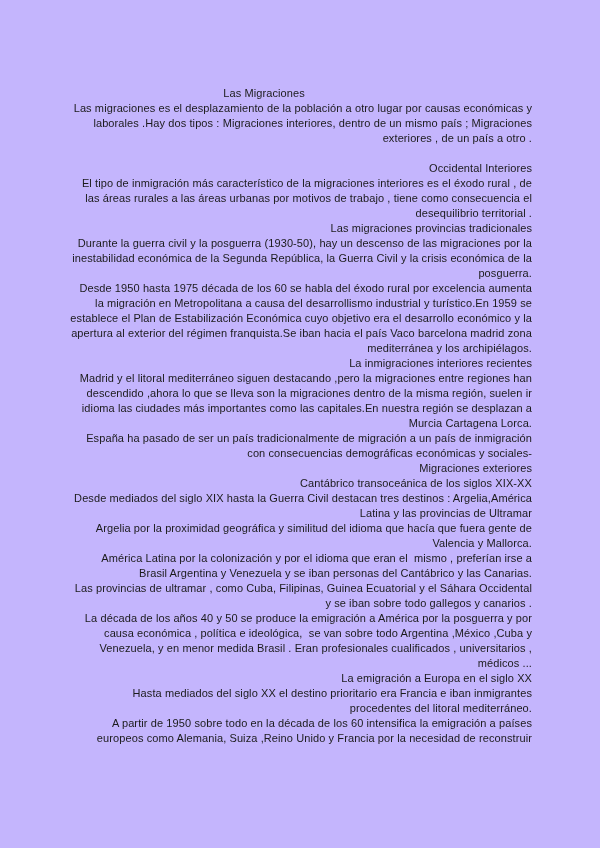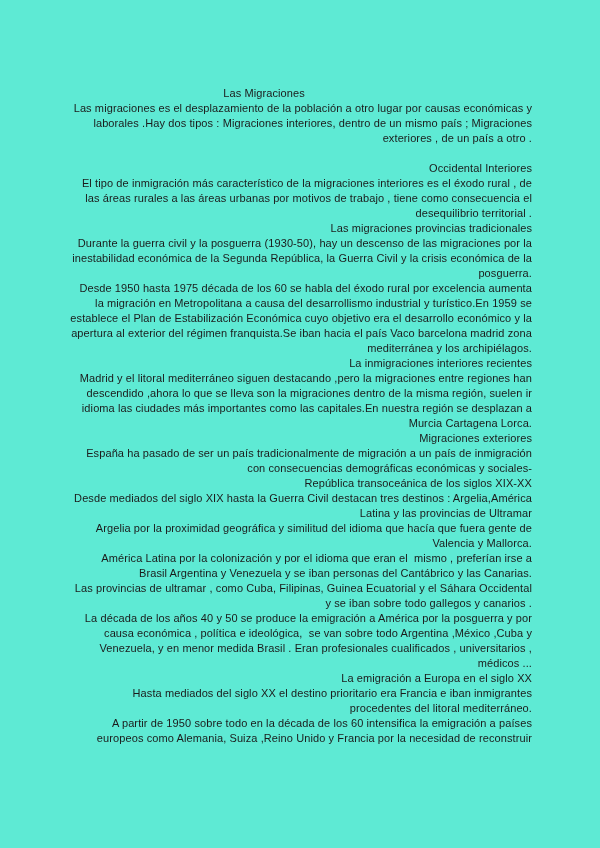--- a/index.html
+++ b/index.html
@@ -4,21 +4,21 @@
 <style>
   html, body {
     margin: 0;
     padding: 0;
     background: #ffffff;
   }
   .page {
     position: relative;
     width: 600px;
     height: 848px;
-    background: #5eead4;
+    background: #c4b5fd;
     overflow: hidden;
   }
   .content {
     position: absolute;
     left: 70px;
     top: 86px;
     width: 462px;
     font-family: "Liberation Sans", sans-serif;
     font-size: 11px;
     line-height: 15px;
@@ -47,23 +47,23 @@
     <p class="doc-title">Las Migraciones</p>
     <p class="para">Las migraciones es el desplazamiento de la población a otro lugar por causas económicas y laborales .Hay dos tipos : Migraciones interiores, dentro de un mismo país ; Migraciones exteriores , de un país a otro .</p>
     <div class="blank-line"></div>
     <p class="para">Occidental Interiores</p>
     <p class="para">El tipo de inmigración más característico de la migraciones interiores es el éxodo rural , de las áreas rurales a las áreas urbanas por motivos de trabajo , tiene como consecuencia el desequilibrio territorial .</p>
     <p class="para">Las migraciones provincias tradicionales</p>
     <p class="para">Durante la guerra civil y la posguerra (1930-50), hay un descenso de las migraciones por la inestabilidad económica de la Segunda República, la Guerra Civil y la crisis económica de la posguerra.</p>
     <p class="para"> Desde 1950 hasta 1975 década de los 60 se habla del éxodo rural por excelencia aumenta la migración en Metropolitana a causa del desarrollismo industrial y turístico.En 1959 se establece el Plan de Estabilización Económica cuyo objetivo era el desarrollo económico y la apertura al exterior del régimen franquista.Se iban hacia el país Vaco barcelona madrid zona mediterránea y los archipiélagos.</p>
     <p class="para">La inmigraciones interiores recientes</p>
     <p class="para">Madrid y el litoral mediterráneo siguen destacando ,pero la migraciones entre regiones han descendido ,ahora lo que se lleva son la migraciones dentro de la misma región, suelen ir idioma las ciudades más importantes como las capitales.En nuestra región se desplazan a Murcia Cartagena Lorca.</p>
+    <p class="para">España ha pasado de ser un país tradicionalmente de migración a un país de inmigración con consecuencias demográficas económicas y sociales-</p>
     <p class="para">Migraciones exteriores</p>
-    <p class="para">España ha pasado de ser un país tradicionalmente de migración a un país de inmigración con consecuencias demográficas económicas y sociales-</p>
-    <p class="para">República transoceánica de los siglos XIX-XX</p>
+    <p class="para">Cantábrico transoceánica de los siglos XIX-XX</p>
     <p class="para">Desde mediados del siglo XIX hasta la Guerra Civil destacan tres destinos : Argelia,América Latina y las provincias de Ultramar</p>
     <p class="para">Argelia por la proximidad geográfica y similitud del idioma que hacía que fuera gente de Valencia y Mallorca.</p>
     <p class="para"> América Latina por la colonización y por el idioma que eran el  mismo , preferían irse a Brasil Argentina y Venezuela y se iban personas del Cantábrico y las Canarias.</p>
     <p class="para">Las provincias de ultramar , como Cuba, Filipinas, Guinea Ecuatorial y el Sáhara Occidental y se iban sobre todo gallegos y canarios .</p>
     <p class="para">La década de los años 40 y 50 se produce la emigración a América por la posguerra y por causa económica , política e ideológica,  se van sobre todo Argentina ,México ,Cuba y Venezuela, y en menor medida Brasil . Eran profesionales cualificados , universitarios , médicos ...</p>
     <p class="para">La emigración a Europa en el siglo XX</p>
     <p class="para">Hasta mediados del siglo XX el destino prioritario era Francia e iban inmigrantes procedentes del litoral mediterráneo.</p>
     <p class="para">A partir de 1950 sobre todo en la década de los 60 intensifica la emigración a países europeos como Alemania, Suiza ,Reino Unido y Francia por la necesidad de reconstruir</p>
   </div>
 </div>

